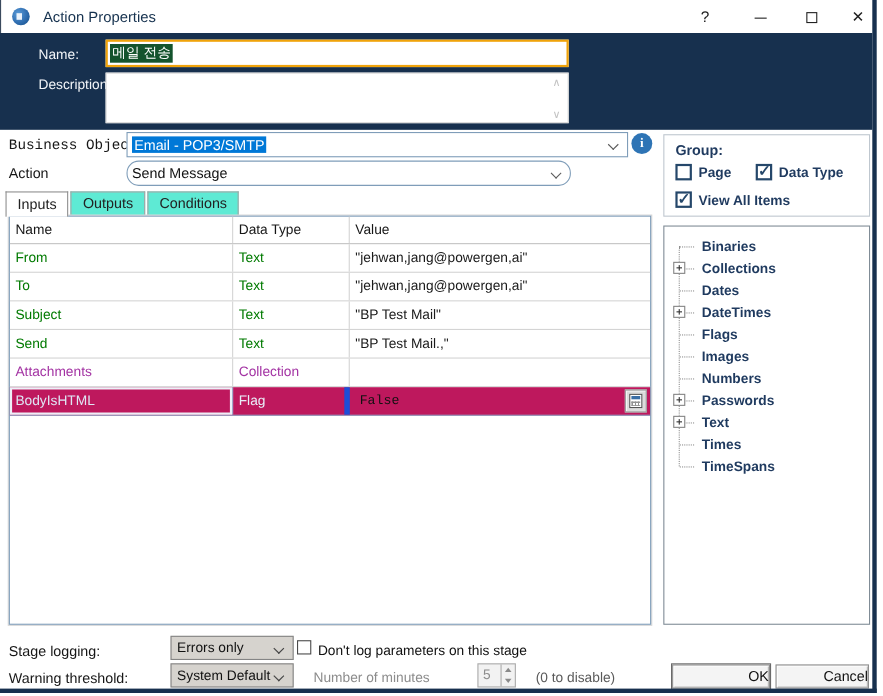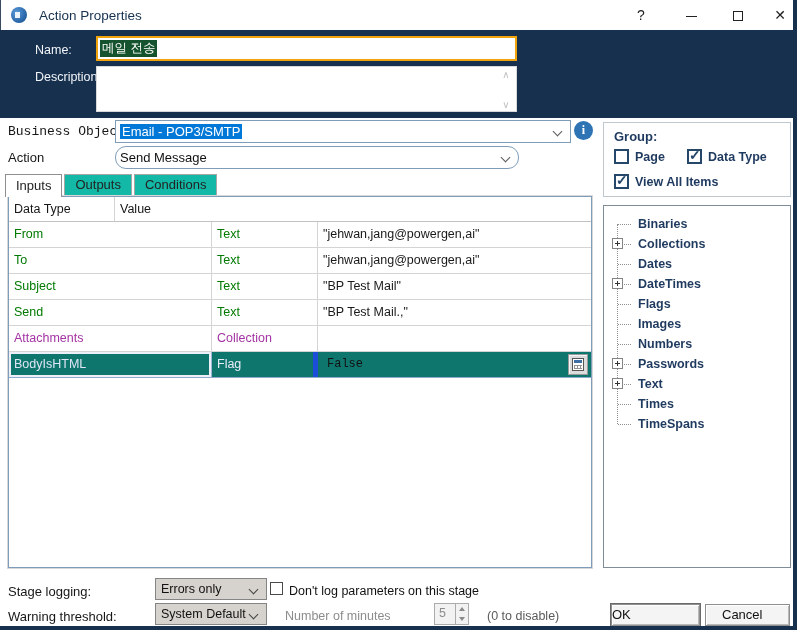--- a/index.html
+++ b/index.html
@@ -42,37 +42,37 @@
   .combo-bo { left:115px; top:120px; width:456px; }
   .combo-action { left:115px; top:146px; width:404px;border-radius:11px; }
   .sel-text { background:#0078D7; color:#fff; padding:0 2px; }
   .chev { position:absolute; right:9px; top:7px; width:7px; height:7px;
     border-right:1.6px solid #5A5A5A; border-bottom:1.6px solid #5A5A5A; transform:rotate(45deg); }
   .info-icon { left:574px; top:121px; width:19px; height:19px; border-radius:50%; background:#2E74B5;
     color:#fff; text-align:center; line-height:19px; font-size:12px; font-weight:bold; font-family:"Liberation Serif",serif; }
 
   
   .tabs { left:5px; top:174px; height:23px; display:flex; }
-  .tab { padding:0 10px; height:38px; line-height:20px; font-size:13px; background:#14b8a6;
+  .tab { padding:0 10px; height:38px; line-height:20px; font-size:13px; background:#5eead4;
     border:1px solid #A6A6A6; border-bottom:none; margin-right:2px; color:#222; }
   .tab.active { background:#fff; height:23px; line-height:22px; border-color:#8F8F8F; position:relative; z-index:3; }
 
   
   .ptable { left:8px; top:196px; width:584px; height:372px; background:#fff;
     border:1px solid #7F9DB9; box-shadow:0 0 0 1px #D8D8D8; z-index:1; }
   .trow { display:flex; height:26px; line-height:25px; border-bottom:1px solid #D4D4D4; font-size:12.5px; }
   .trow.head { height:25px; border-bottom:1px solid #C2C2C2; color:#161616; }
   .tc { padding-left:5px; overflow:hidden; white-space:nowrap; }
   .tc1 { width:203px; border-right:1px solid #D4D4D4; }
   .tc2 { width:106px; border-right:1px solid #D4D4D4; }
   .tc3 { flex:1; }
   .green  { color:#007A00; }
   .magenta{ color:#A333A3; }
   .valtxt { color:#1A1A1A; }
-  .trow.selected { background:#0f766e; border-bottom:1px solid #8FA9C8; position:relative; }
+  .trow.selected { background:#be185d; border-bottom:1px solid #8FA9C8; position:relative; }
   .trow.selected .tc1 { box-shadow:inset 0 0 0 2px #EDEFF8; color:#DFE5F4; border-right:1px solid #9FB6D4; }
   .trow.selected .tc2 { color:#E9EDF8; border-right:5px solid #1d4ed8; }
   .trow.selected .tc3 { font-family:"Liberation Mono", monospace; font-size:12px; color:#111; padding-left:9px; }
   .calc-btn { position:absolute; right:3px; top:2px; width:20px; height:21px; background:#DCDCDC;
     border:1px solid #9A9A9A; box-shadow:inset 1px 1px 0 #F5F5F5; }
   .calc-glyph { position:absolute; left:3px; top:3px; width:12px; height:13px; background:#fff; border:1px solid #555; }
   .calc-glyph::before { content:""; position:absolute; left:1px; top:1px; right:1px; height:3px; background:#3A6EA5; }
   .calc-glyph::after { content:""; position:absolute; left:1px; top:6px; right:1px; bottom:1px;
     background:repeating-linear-gradient(to right,#777 0 1px,transparent 1px 3px),
                repeating-linear-gradient(to bottom,#777 0 1px,transparent 1px 3px); opacity:.8; }
@@ -105,21 +105,21 @@
   .gray { color:#8C8C8C; }
   .hint { color:#5A5A5A; }
   .spinner { left:434px; top:603px; width:35px; height:22px; background:#F2F2F2; border:1px solid #ABABAB; }
   .spin-val { position:absolute; left:4px; top:2px; font-size:12.5px; color:#8C8C8C; }
   .spin-arrows { position:absolute; right:0; top:0; width:13px; height:20px; border-left:1px solid #ABABAB; }
   .spin-arrows .up, .spin-arrows .dn { position:absolute; left:3px; width:0; height:0;
     border-left:3.5px solid transparent; border-right:3.5px solid transparent; }
   .spin-arrows .up { top:3px; border-bottom:4px solid #8A8A8A; }
   .spin-arrows .dn { bottom:3px; border-top:4px solid #8A8A8A; }
 
-  .btn { height:22px; background:#F4F4F4; border:1px solid #8F8F8F; text-align:left; line-height:20px;
+  .btn { height:22px; background:#F4F4F4; border:1px solid #8F8F8F; text-align:right; line-height:20px;
     font-size:13px; color:#111; box-shadow:inset 1px 1px 0 #FFFFFF, inset -1px -1px 0 #B9B9B9; }
   .btn.default { box-shadow:0 0 0 1px #6A6A6A, inset 1px 1px 0 #FFFFFF, inset -1px -1px 0 #B9B9B9; }
   .btn-ok { left:611px; top:604px; width:89px; }
   .btn-cancel { left:705px; top:604px; width:85px;padding-left:16px; }
 </style>
 </head>
 <body>
 
 <div id="app">
 
@@ -160,20 +160,21 @@
   </div>
 
   <div class="abs tabs">
     <div class="tab active">Inputs</div>
     <div class="tab">Outputs</div>
     <div class="tab">Conditions</div>
   </div>
 
   <div class="abs ptable">
     <div class="trow head">
+      <div class="tc tc1">Name</div>
       <div class="tc tc2">Data Type</div>
       <div class="tc tc3">Value</div>
     </div>
     <div class="trow">
       <div class="tc tc1 green">From</div>
       <div class="tc tc2 green">Text</div>
       <div class="tc tc3 valtxt">"jehwan,jang@powergen,ai"</div>
     </div>
     <div class="trow">
       <div class="tc tc1 green">To</div>

